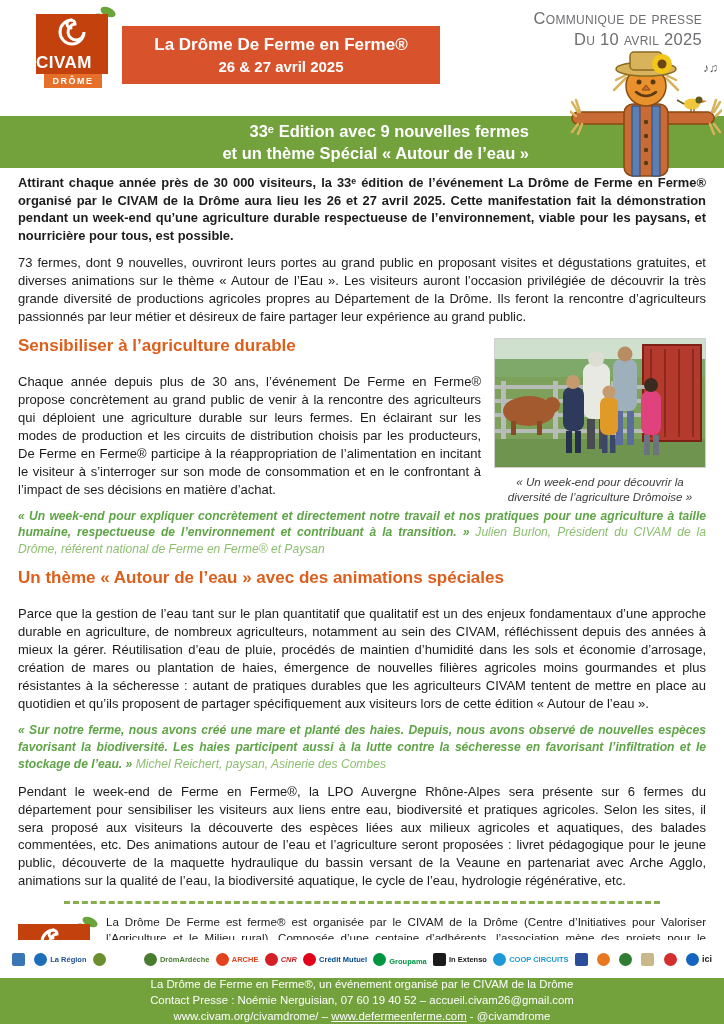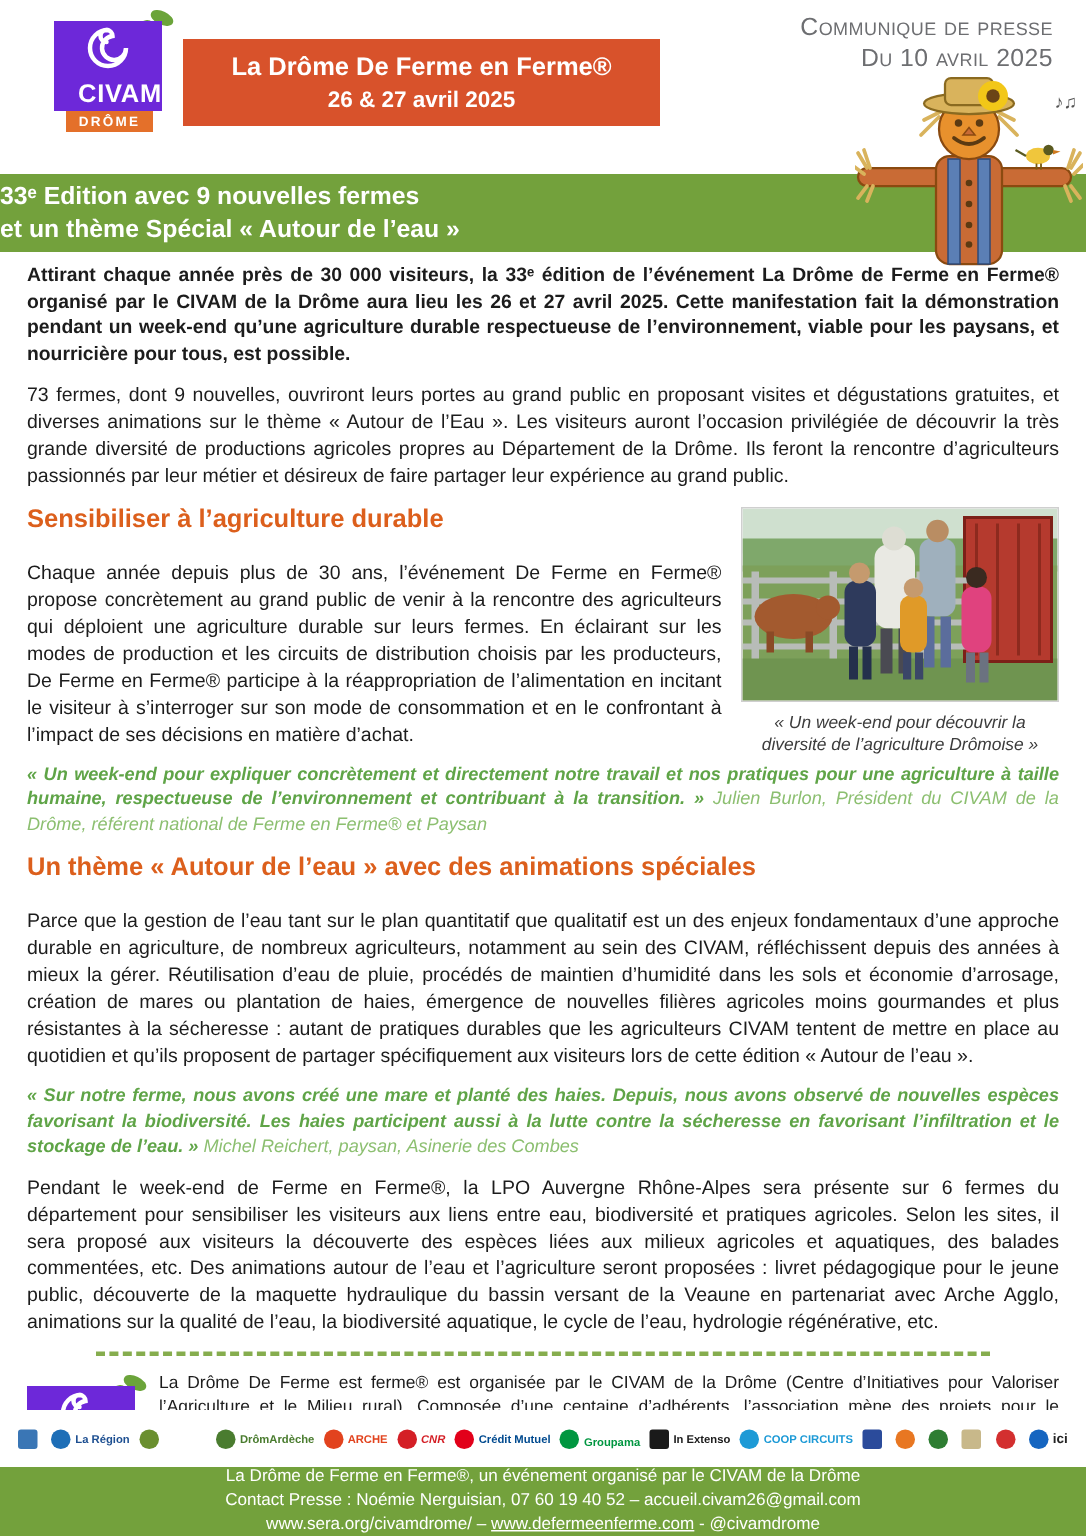--- a/index.html
+++ b/index.html
@@ -4,37 +4,37 @@
 <style>
   html,body{margin:0;padding:0;background:#e9e9e9;}
   .page{width:724px;height:1024px;margin:0 auto;position:relative;background:#fff;
         font-family:"Liberation Sans",sans-serif;color:#1c1c1c;overflow:hidden;}
 
   
   .hdr{position:relative;height:116px;background:#fff;}
   .civam-logo{position:relative;width:74px;}
   .hdr .civam-logo{position:absolute;left:36px;top:14px;}
   .logo-leaves{position:absolute;top:-12px;right:-10px;width:40px;height:30px;}
-  .logo-green{width:72px;height:60px;background:#6d28d9;position:relative;
-              display:flex;flex-direction:column;justify-content:flex-end;align-items:flex-end;}
+  .logo-green{width:72px;height:60px;background:#c2410c;position:relative;
+              display:flex;flex-direction:column;justify-content:flex-end;align-items:flex-start;}
   .logo-swirl{position:absolute;top:2px;left:50%;transform:translateX(-50%);}
   .logo-civam{color:#fff;font-weight:bold;font-size:17px;letter-spacing:.5px;line-height:1;margin-bottom:3px;}
   .logo-drome{width:58px;margin:0 auto;background:#e4702a;color:#fff;font-size:9px;font-weight:bold;
               text-align:center;padding:2px 0;letter-spacing:1.5px;}
   .title-banner{position:absolute;left:122px;top:26px;width:318px;height:58px;background:#d8522b;
                 color:#fff;text-align:center;display:flex;flex-direction:column;justify-content:center;gap:3px;}
   .t1{font-size:17px;font-weight:bold;}
   .t2{font-size:15px;font-weight:bold;}
   .press{position:absolute;right:22px;top:8px;text-align:right;color:#6d6e71;
          font-variant:small-caps;font-size:16.5px;line-height:1.25;letter-spacing:.3px;}
   .scarecrow{position:absolute;right:2px;top:50px;width:152px;height:128px;z-index:3;}
 
   
   .green-banner{height:52px;background:#73a13c;display:flex;align-items:center;position:relative;z-index:1;}
-  .gb-text{width:100%;padding-right:195px;box-sizing:border-box;text-align:left;
+  .gb-text{width:100%;padding-right:195px;box-sizing:border-box;text-align:right;
            color:#fff;font-weight:bold;font-size:16.5px;line-height:1.35;}
 
   
   .content{padding:0 18px 0;}
   p{margin:0;}
   .intro{font-weight:bold;font-size:12.9px;line-height:1.36;text-align:justify;margin-top:6px;}
   .bodytext{font-size:13px;line-height:1.38;text-align:justify;margin-top:10px;}
   .orange-h{color:#dc5f1c;font-size:17px;font-weight:bold;margin-top:10px;}
   .quote{font-size:12.1px;line-height:1.4;text-align:justify;font-style:italic;margin-top:9px;color:#8cbf70;}
   .qmain{color:#5fa447;font-weight:bold;}
@@ -339,17 +339,17 @@
     <span class="chip c15">
         <span class="ic"></span>
         <span>ici</span>
       </span>
   </div>
 
   <div class="footer">
     <div>La Drôme de Ferme en Ferme®, un événement organisé par le CIVAM de la Drôme</div>
     <div>Contact Presse : Noémie Nerguisian, 07 60 19 40 52 – accueil.civam26@gmail.com</div>
     <div>
-      <span>www.sera.org/civamdrome/ – </span><span class="flink">www.defermeenferme.com</span><span> - @civamdrome</span>
+      <span>www.civam.org/civamdrome/ – </span><span class="flink">www.defermeenferme.com</span><span> - @civamdrome</span>
     </div>
   </div>
 
 </div>
 
 </body></html>

